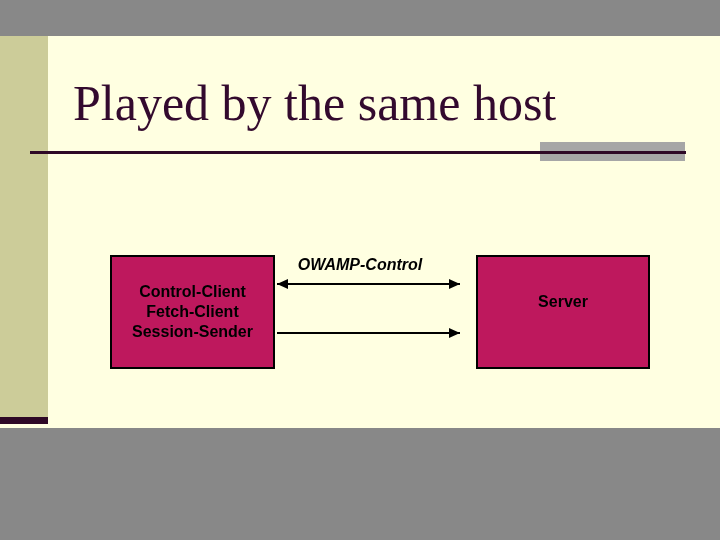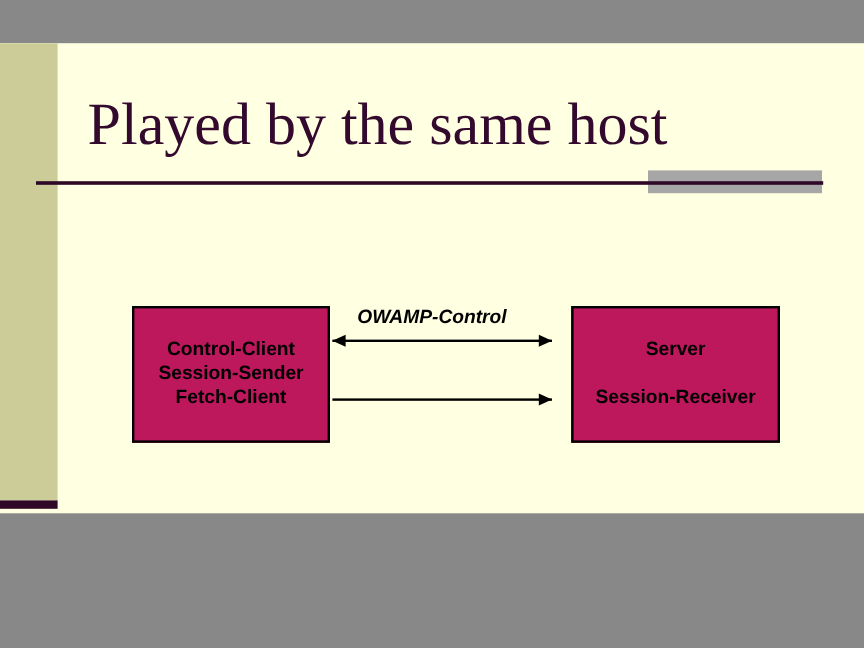--- a/index.html
+++ b/index.html
@@ -92,28 +92,27 @@
   <div class="sidebar"></div>
   <div class="sidebar-bottom-bar"></div>
 
   <div class="title">Played by the same host</div>
 
   <div class="rule-gray"></div>
   <div class="rule"></div>
 
   <div class="dbox dbox-left">
     <div class="boxline">Control-Client</div>
+    <div class="boxline">Fetch-Client</div>
     <div class="boxline">Session-Sender</div>
-    <div class="boxline">Fetch-Client</div>
   </div>
 
   <div class="dbox dbox-right">
     <div class="boxline">Server</div>
     <div class="boxline"></div>
-    <div class="boxline">Session-Receiver</div>
   </div>
 
   <div class="arrow arrow-control">
     <span class="ahead ahead-left"></span>
     <span class="ahead ahead-right"></span>
   </div>
   <div class="arrow-label label-control">OWAMP-Control</div>
 
   <div class="arrow arrow-test">
     <span class="ahead ahead-right"></span>

